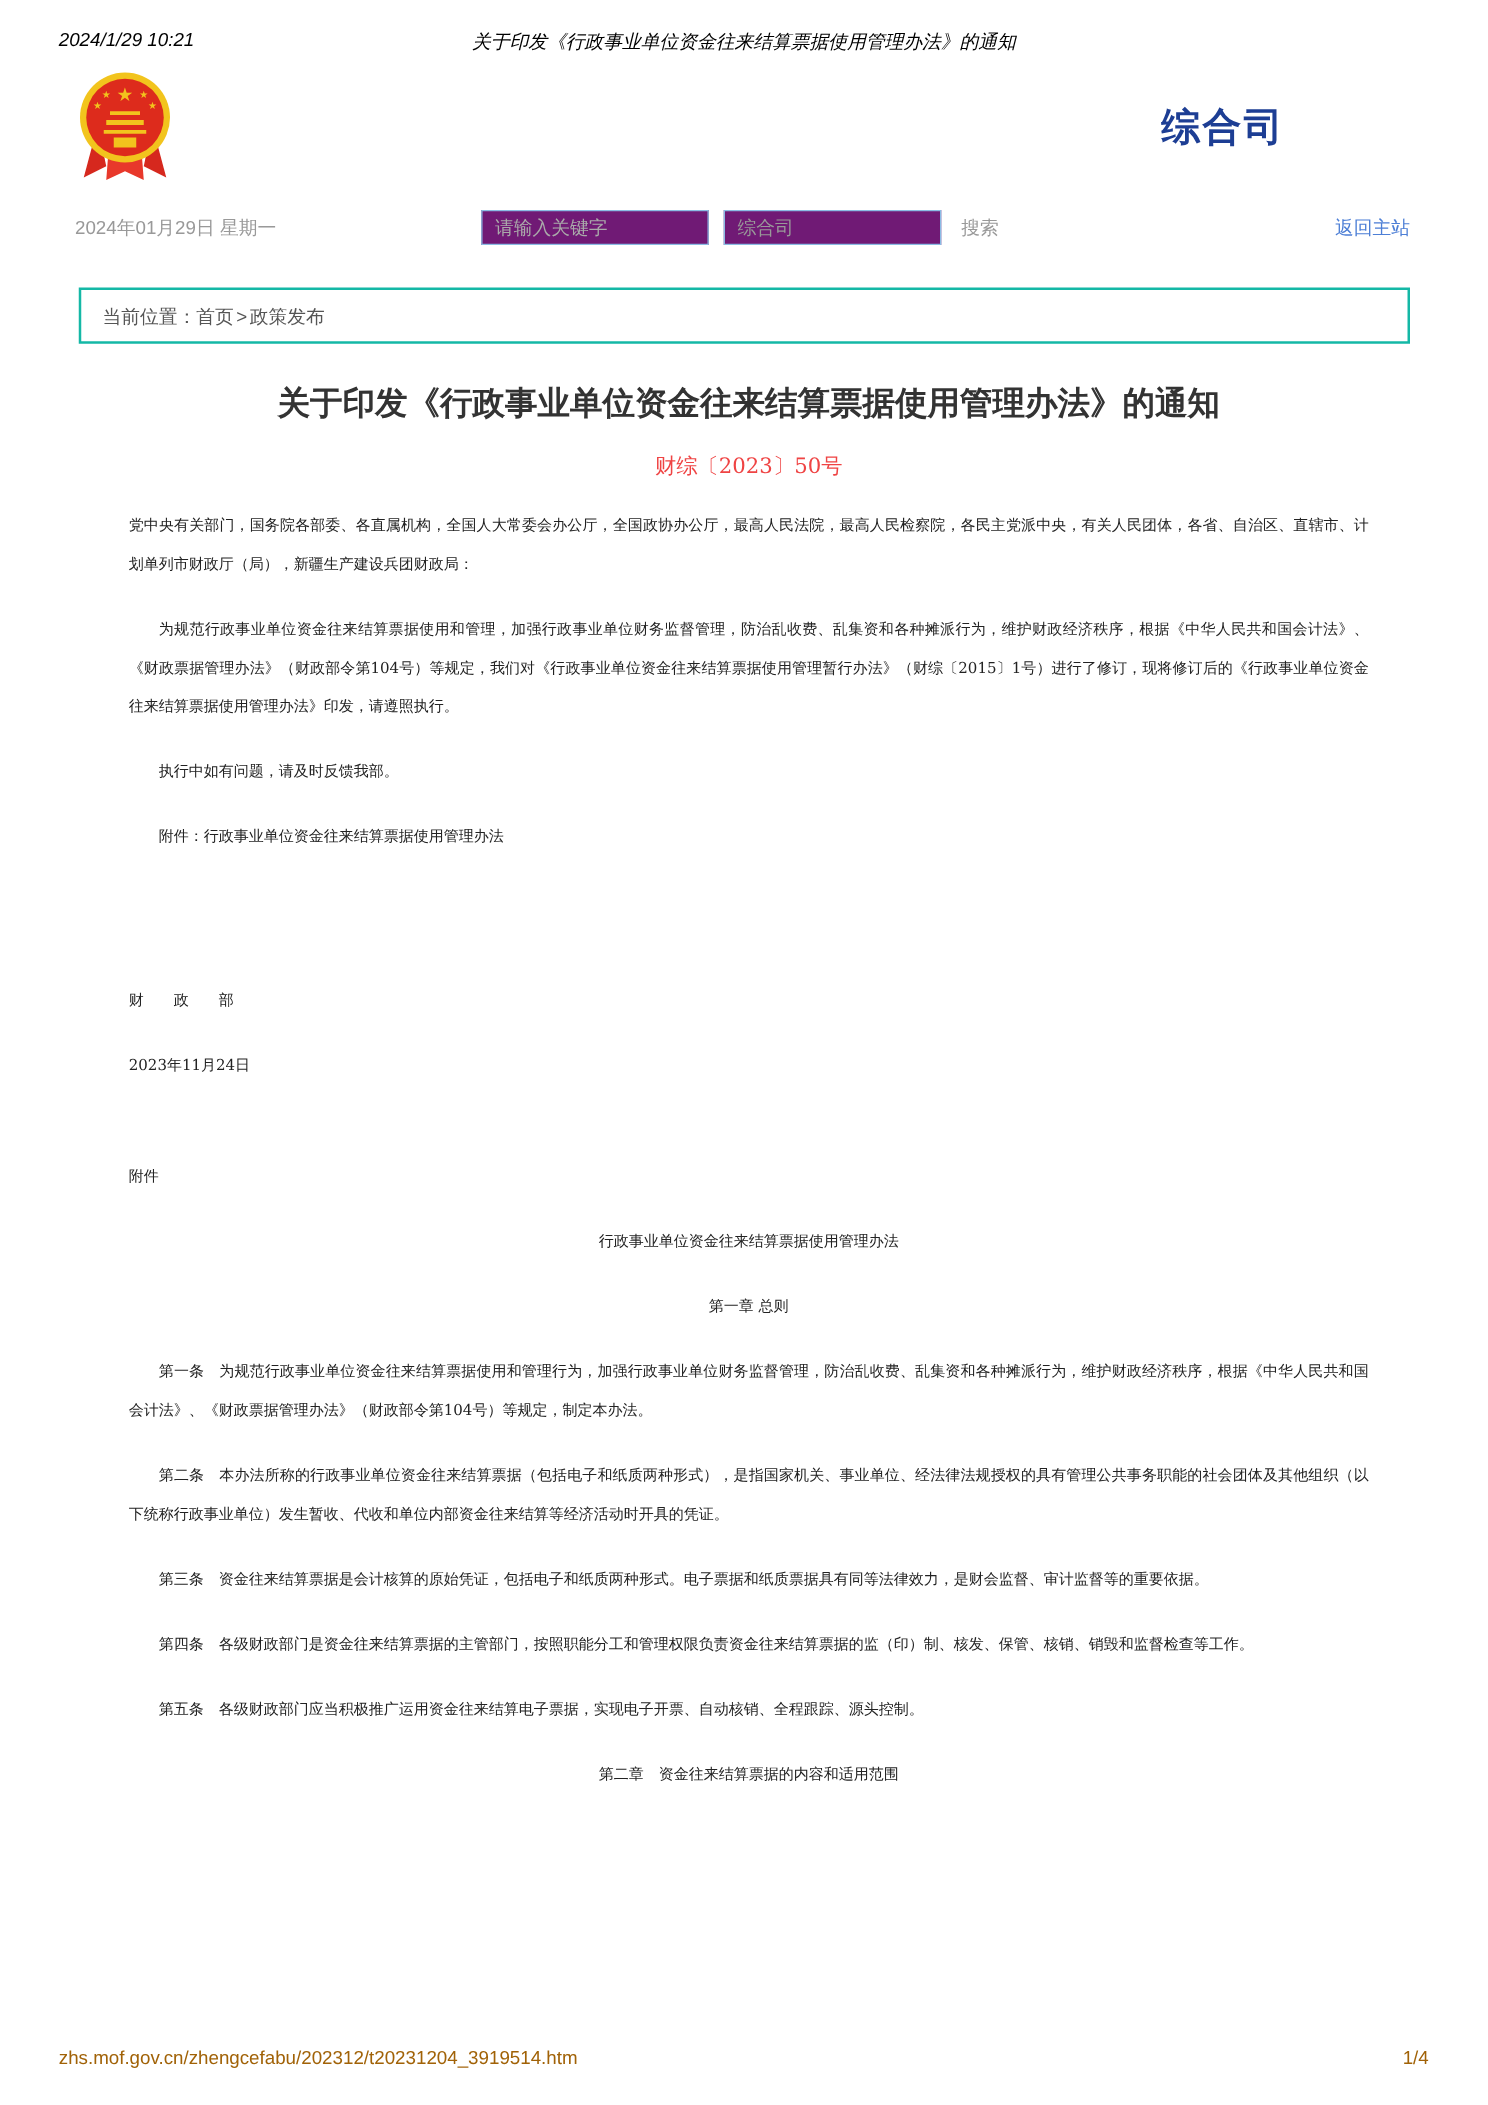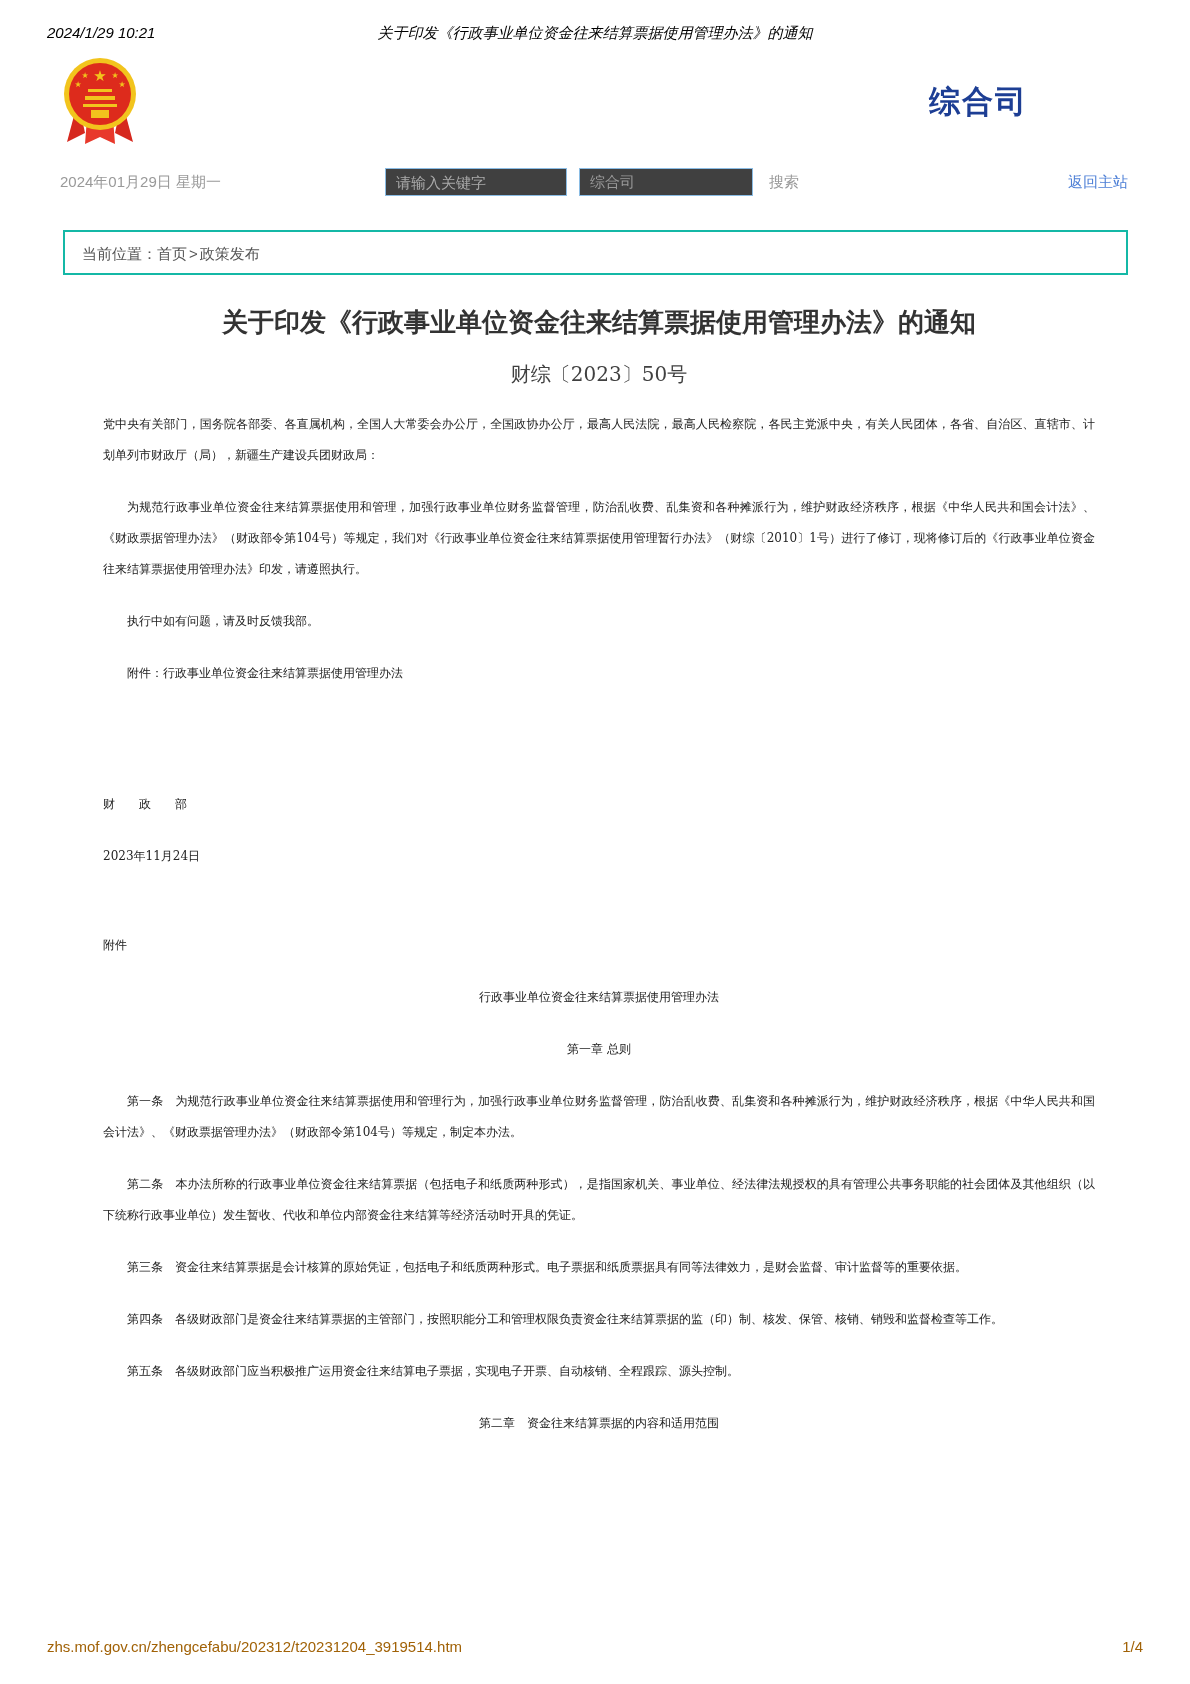--- a/index.html
+++ b/index.html
@@ -40,21 +40,21 @@
   }
 
   
   .toolbar{
     margin:20px 62px 0 60px;
     display:flex; align-items:center;
     font-size:15px;
   }
   .tb-date{ color:#999; width:170px; }
   .tb-input{
-    height:28px; border:1px solid #8abce4; background:#404040;
+    height:28px; border:1px solid #8abce4; background:#701a75;
     font-size:15px; color:#999; padding:0 10px; outline:none;
     font-family:"Liberation Sans", sans-serif;
   }
   .tb-input::placeholder{ color:#aaa; }
   .kw-input{ margin-left:155px; width:182px; }
   .cat-input{ margin-left:12px; width:174px; }
   .search-label{ margin-left:16px; color:#999; cursor:pointer; }
   .back-link{ margin-left:auto; color:#4d7fd6; text-decoration:none; cursor:pointer; }
 
   
@@ -73,21 +73,21 @@
     margin:0 62px 0 63px;
     padding:0 33px 0 40px;
     font-family:"DejaVu Serif","Liberation Serif",serif;
   }
   .doc-title{
     font-family:"Liberation Sans", sans-serif;
     font-size:26px; font-weight:bold; color:#333;
     text-align:center; margin-top:30px; line-height:34px;
   }
   .doc-number{
-    font-size:20px; color:#404040; text-align:center; margin-top:22px;
+    font-size:17px; color:#ef4444; text-align:center; margin-top:22px;
   }
   .document p{
     font-size:12px; line-height:31px; color:#222;
     margin-top:21px; text-align:justify;
   }
   .p-indent{ text-indent:2em; }
   .p-right{ text-align:left; padding-right:28px; }
   .p-center{ text-align:center !important; }
   .sig-gap{ margin-top:100px !important; }
   .attach-gap{ margin-top:58px !important; }
@@ -134,21 +134,21 @@
 
   <div class="breadcrumb">
     <span>当前位置：</span><a>首页</a><span class="bc-sep">&gt;</span><a>政策发布</a>
   </div>
 
   <div class="document">
     <h1 class="doc-title">关于印发《行政事业单位资金往来结算票据使用管理办法》的通知</h1>
     <div class="doc-number">财综〔2023〕50号</div>
 
     <p>党中央有关部门，国务院各部委、各直属机构，全国人大常委会办公厅，全国政协办公厅，最高人民法院，最高人民检察院，各民主党派中央，有关人民团体，各省、自治区、直辖市、计划单列市财政厅（局），新疆生产建设兵团财政局：</p>
-    <p class="p-indent">为规范行政事业单位资金往来结算票据使用和管理，加强行政事业单位财务监督管理，防治乱收费、乱集资和各种摊派行为，维护财政经济秩序，根据《中华人民共和国会计法》、《财政票据管理办法》（财政部令第104号）等规定，我们对《行政事业单位资金往来结算票据使用管理暂行办法》（财综〔2010〕1号）进行了修订，现将修订后的《行政事业单位资金往来结算票据使用管理办法》印发，请遵照执行。</p>
+    <p class="p-indent">为规范行政事业单位资金往来结算票据使用和管理，加强行政事业单位财务监督管理，防治乱收费、乱集资和各种摊派行为，维护财政经济秩序，根据《中华人民共和国会计法》、《财政票据管理办法》（财政部令第104号）等规定，我们对《行政事业单位资金往来结算票据使用管理暂行办法》（财综〔2015〕1号）进行了修订，现将修订后的《行政事业单位资金往来结算票据使用管理办法》印发，请遵照执行。</p>
     <p class="p-indent">执行中如有问题，请及时反馈我部。</p>
     <p class="p-indent">附件：行政事业单位资金往来结算票据使用管理办法</p>
     <p class="p-right sig-gap">财　　政　　部</p>
     <p class="p-right">2023年11月24日</p>
     <p class="attach-gap">附件</p>
     <p class="p-center">行政事业单位资金往来结算票据使用管理办法</p>
     <p class="p-center">第一章 总则</p>
     <p class="p-indent">第一条　为规范行政事业单位资金往来结算票据使用和管理行为，加强行政事业单位财务监督管理，防治乱收费、乱集资和各种摊派行为，维护财政经济秩序，根据《中华人民共和国会计法》、《财政票据管理办法》（财政部令第104号）等规定，制定本办法。</p>
     <p class="p-indent">第二条　本办法所称的行政事业单位资金往来结算票据（包括电子和纸质两种形式），是指国家机关、事业单位、经法律法规授权的具有管理公共事务职能的社会团体及其他组织（以下统称行政事业单位）发生暂收、代收和单位内部资金往来结算等经济活动时开具的凭证。</p>
     <p class="p-indent">第三条　资金往来结算票据是会计核算的原始凭证，包括电子和纸质两种形式。电子票据和纸质票据具有同等法律效力，是财会监督、审计监督等的重要依据。</p>

